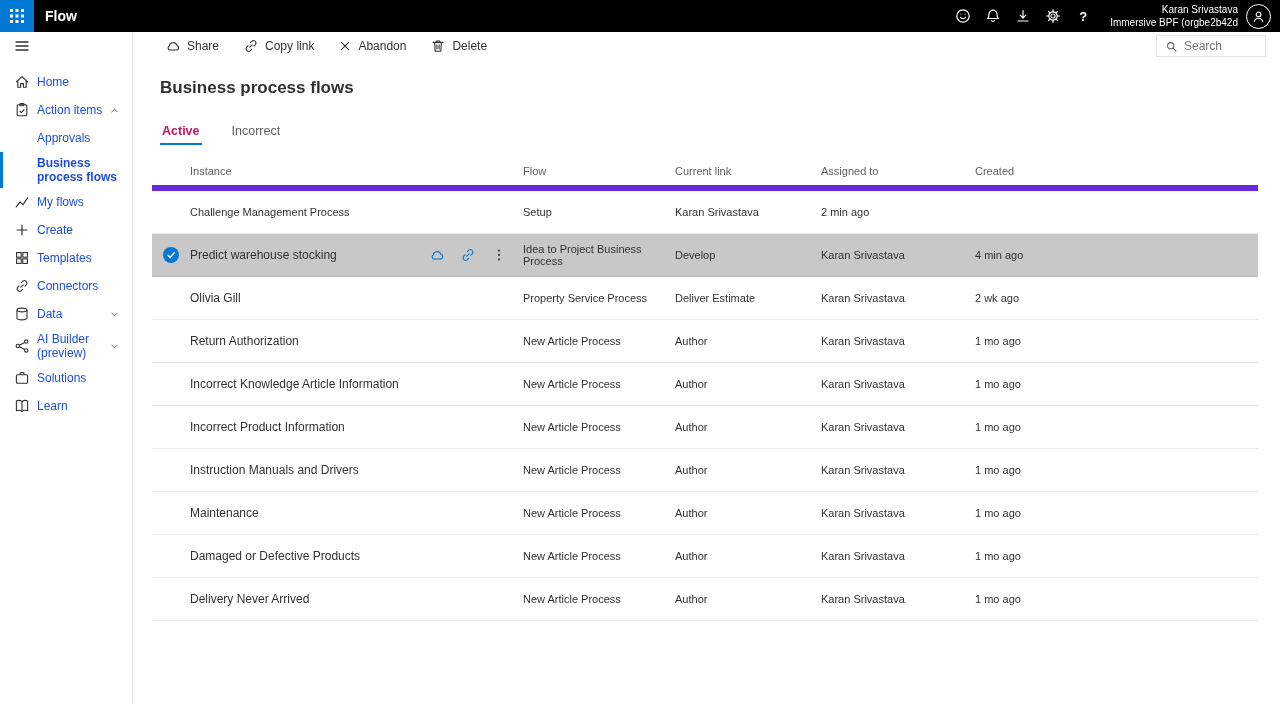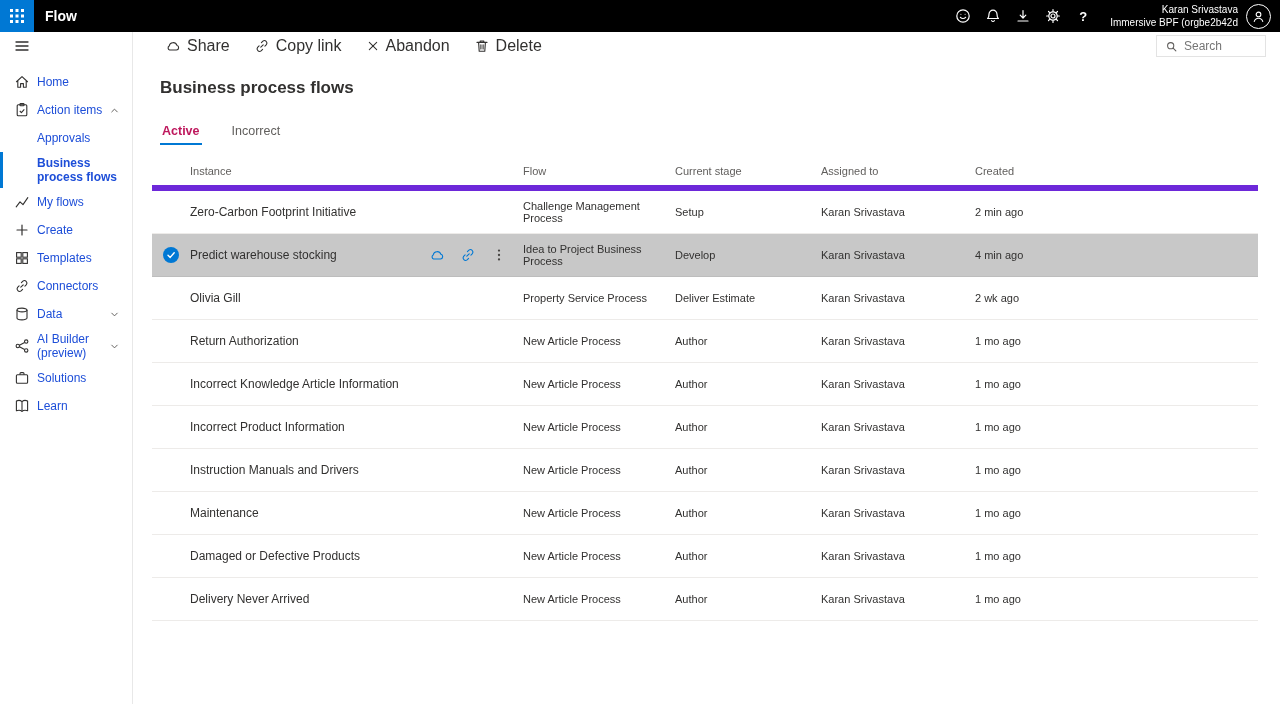--- a/index.html
+++ b/index.html
@@ -22,21 +22,21 @@
   .nav{margin-top:8px;}
   .nav-item{display:flex;align-items:center;min-height:28px;padding:4px 4px 4px 11px;font-size:12px;color:#1d4ed8;cursor:pointer;border-left:3px solid transparent;}
   .nav-item .n-icon{width:16px;margin-right:7px;color:#323130;flex:none;}
   .nav-item.child{padding-left:34px;}
   .nav-item.selected{border-left-color:#0078d4;font-weight:700;}
   .nav-label{line-height:14px;}
   .chev{margin-left:auto;margin-right:8px;color:#605e5c;flex:none;}
 
   
   .cmdbar{position:absolute;top:32px;left:133px;right:0;height:28px;display:flex;align-items:center;padding-left:32px;background:#fff;}
-  .cmd-btn{display:flex;align-items:center;gap:6px;font-size:16px;color:#323130;margin-right:24px;cursor:pointer;}
+  .cmd-btn{display:flex;align-items:center;gap:6px;font-size:12px;color:#323130;margin-right:24px;cursor:pointer;}
   .cmd-btn .c-icon{color:#323130;}
   .searchbox{margin-left:auto;margin-right:14px;display:flex;align-items:center;gap:6px;border:1px solid #e3e3e3;background:#fff;height:22px;padding:4px 8px;width:110px;}
   .searchbox input{border:none;outline:none;font-size:12px;color:#605e5c;width:72px;background:transparent;font-family:"Liberation Sans",sans-serif;}
   .searchbox .s-icon{color:#605e5c;}
 
   
   .content{position:absolute;top:60px;left:133px;right:0;bottom:0;background:#fff;}
   .page-title{font-size:17px;font-weight:700;color:#323130;margin:18px 0 0 27px;}
   .tabs{display:flex;gap:28px;margin:26px 0 0 27px;}
   .tab{font-size:12.5px;color:#605e5c;padding:0 2px 7px;cursor:pointer;position:relative;}
@@ -307,30 +307,27 @@
   <div class="tabs">
     <div class="tab active">Active</div>
     <div class="tab">Incorrect</div>
   </div>
 
   <div class="table">
     <div class="thead">
       <div></div>
       <div>Instance</div>
       <div>Flow</div>
-      <div>Current stage</div>
+      <div>Current link</div>
       <div>Assigned to</div>
       <div>Created</div>
     </div>
 
     <div class="trow">
       <div class="rowcheck"></div>
-      <div class="cell-instance">
-          <span>Zero-Carbon Footprint Initiative</span>
-        </div>
       <div>Challenge Management Process</div>
       <div>Setup</div>
       <div>Karan Srivastava</div>
       <div>2 min ago</div>
     </div>
 
     <div class="trow selected">
       <div class="rowcheck">
         <span class="check-circle">
             <svg width="10" height="10" viewBox="0 0 10 10" fill="none" stroke="#fff" stroke-width="1.4" stroke-linecap="round" stroke-linejoin="round">

